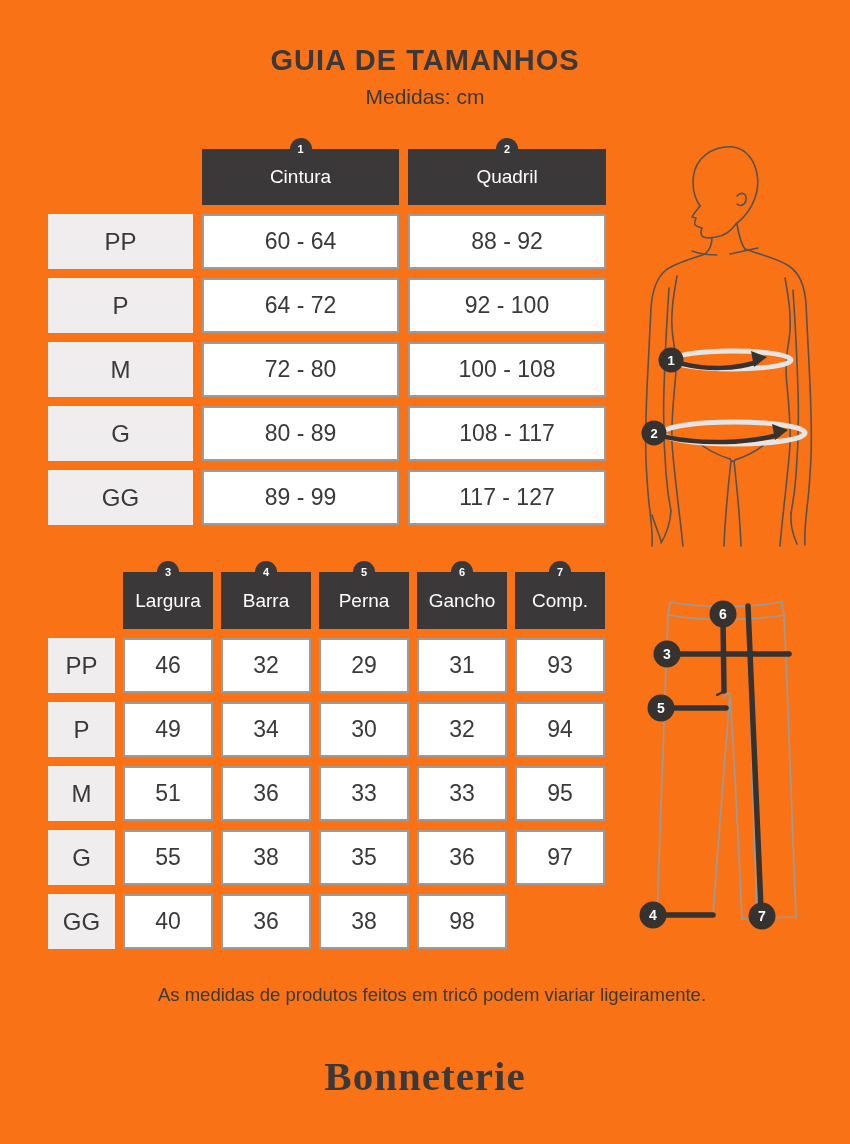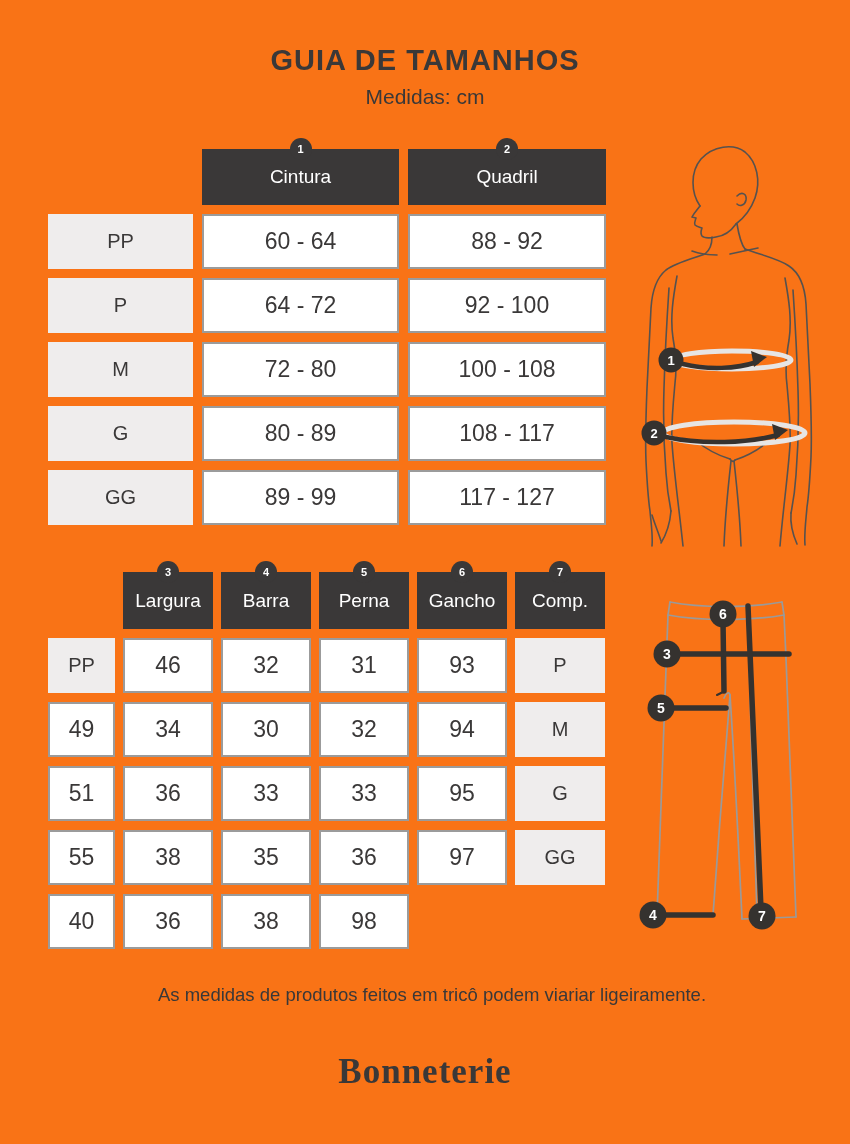--- a/index.html
+++ b/index.html
@@ -14,30 +14,30 @@
       grid-template-rows:56px repeat(5,55px);gap:9px;}
   .t2{left:48px;top:572px;grid-template-columns:67px repeat(5,90px);
       grid-template-rows:57px repeat(5,55px);gap:9px 8px;}
   .corner{background:transparent;}
   .hdr{position:relative;background:#3a3838;color:#ffffff;display:flex;
        align-items:center;justify-content:center;font-size:19px;}
   .badge{position:absolute;top:-11px;left:50%;transform:translateX(-50%);
          width:22px;height:22px;border-radius:50%;background:#3a3838;color:#fff;
          font-size:11px;font-weight:700;display:flex;align-items:center;justify-content:center;}
   .lbl{background:#efeded;display:flex;align-items:center;justify-content:center;
-       font-size:20px;color:#3a3838;}
+       font-size:24px;color:#3a3838;}
   .cell{background:#fff;border:2px solid #9b9b9b;display:flex;align-items:center;
         justify-content:center;font-size:23px;color:#3a3838;}
   .fig{position:absolute;}
   .fig1{left:633px;top:143px;}
   .fig2{left:628px;top:565px;}
   .note{position:absolute;top:984px;left:0;width:100%;text-align:center;
         font-size:18.5px;color:#3a3838;padding-left:7px;}
   .brand{position:absolute;top:1052px;left:0;width:100%;text-align:center;
-        font-family:"Liberation Serif","DejaVu Serif",serif;font-size:35px;
+        font-family:"Liberation Serif","DejaVu Serif",serif;font-size:41px;
         font-weight:700;letter-spacing:1px;color:#3a3838;}
   .figline{fill:none;stroke:#56524f;stroke-width:1.6;stroke-linecap:round;stroke-linejoin:round;}
   .pantline{fill:none;stroke:#9a9a9a;stroke-width:1.7;stroke-linecap:round;stroke-linejoin:round;}
   .band{fill:none;stroke:#e7e5e4;stroke-width:5;}
   .meas{fill:none;stroke:#35322f;stroke-linecap:round;}
   .badgecirc{fill:#35322f;}
   .badgetxt{fill:#ffffff;font-family:"Liberation Sans","DejaVu Sans",sans-serif;
             font-weight:700;text-anchor:middle;}
 </style>
 </head>
@@ -99,20 +99,21 @@
       <span>Gancho</span>
     </div>
     <div class="hdr">
       <span class="badge">7</span>
       <span>Comp.</span>
     </div>
 
     <div class="lbl">PP</div>
     <div class="cell">46</div>
     <div class="cell">32</div>
+    <div class="cell">29</div>
     <div class="cell">31</div>
     <div class="cell">93</div>
 
     <div class="lbl">P</div>
     <div class="cell">49</div>
     <div class="cell">34</div>
     <div class="cell">30</div>
     <div class="cell">32</div>
     <div class="cell">94</div>
 

